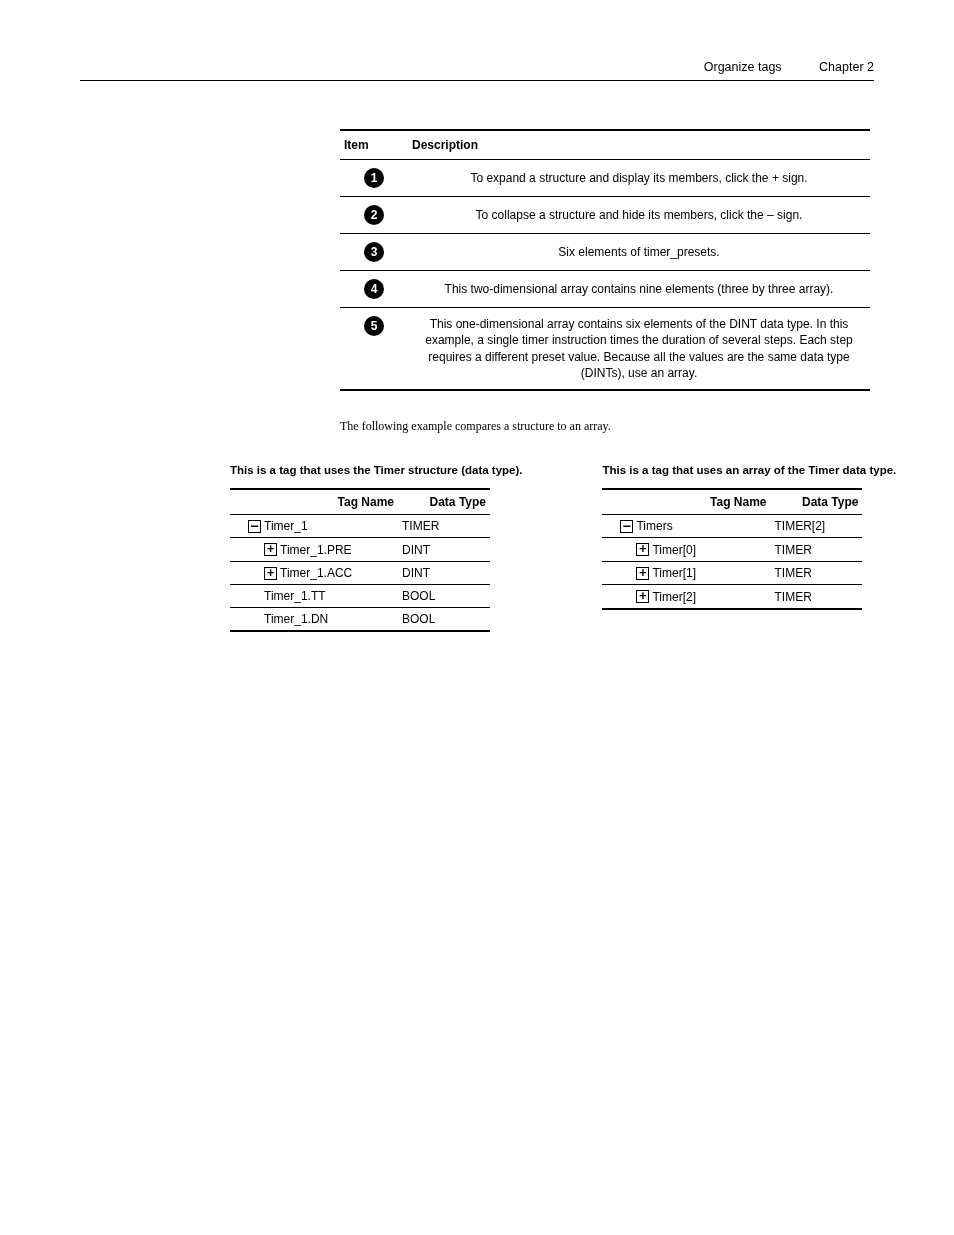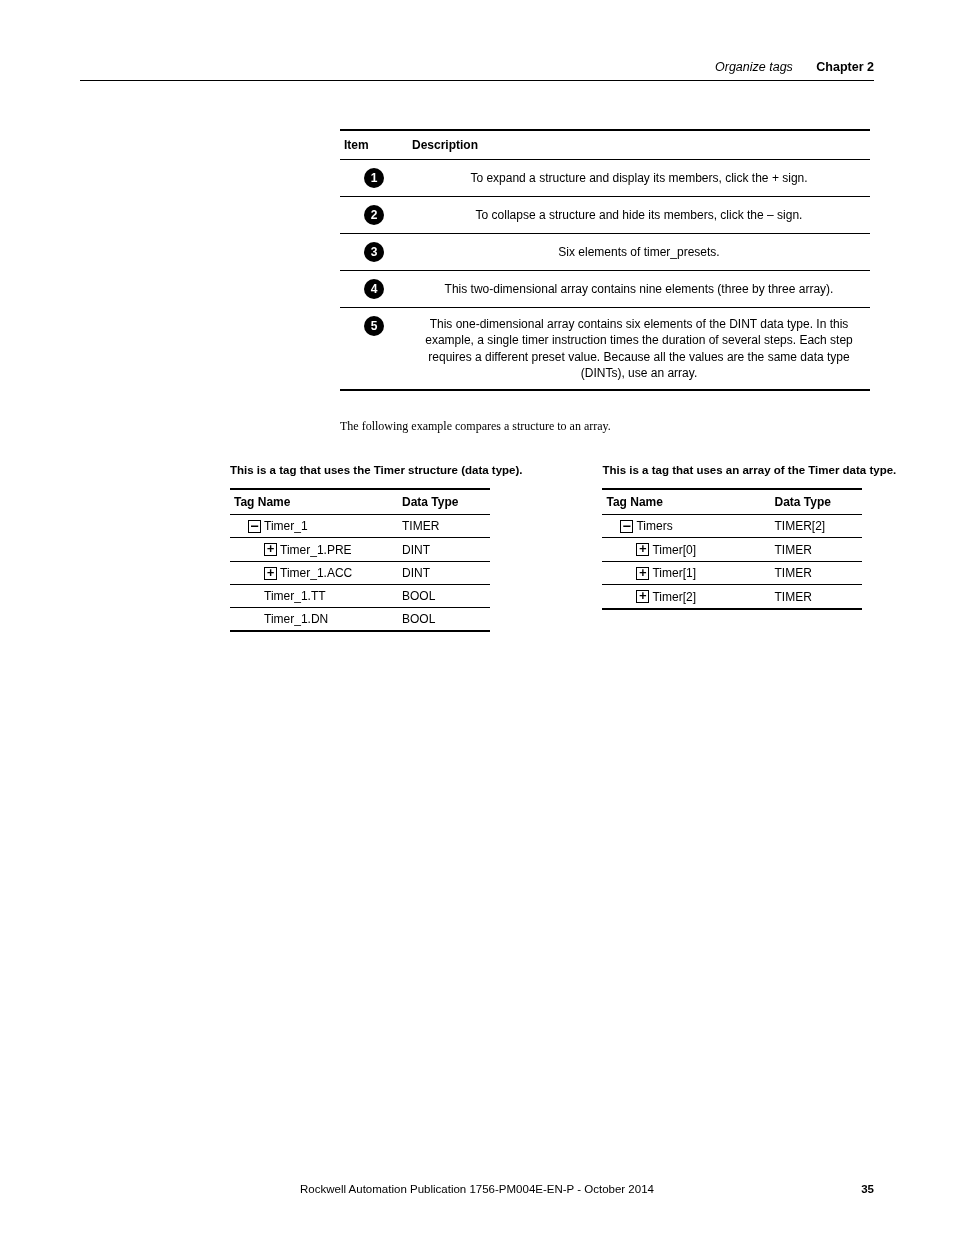--- a/index.html
+++ b/index.html
@@ -16,22 +16,22 @@
     box-sizing: border-box;
     padding: 60px 80px 40px 80px;
   }
   .header {
     text-align: right;
     font-size: 12.5px;
     border-bottom: 1px solid #000;
     padding-bottom: 6px;
     margin-bottom: 48px;
   }
-  .header .section { font-weight: 400; font-style: italic; }
-  .header .chapter { font-weight: 700; margin-left: 20px; }
+  .header .section { font-weight: 400; }
+  .header .chapter { font-weight: 400; margin-left: 34px; }
 
   
   .item-table {
     width: 530px;
     margin-left: 260px;
     border-collapse: collapse;
     font-size: 12px;
     line-height: 1.35;
     table-layout: fixed;
   }
@@ -85,21 +85,21 @@
     font-weight: 700;
     margin-bottom: 12px;
   }
   .tag-table {
     border-collapse: collapse;
     font-size: 12px;
     width: 260px;
     table-layout: fixed;
   }
   .tag-table th {
-    text-align: left;
+    text-align: right;
     font-weight: 700;
     border-top: 2px solid #000;
     border-bottom: 1px solid #000;
     padding: 5px 4px;
   }
   .tag-table th.col-tag { width: 160px; }
   .tag-table td {
     border-bottom: 1px solid #000;
     padding: 4px 4px;
     vertical-align: middle;
@@ -269,19 +269,14 @@
                   <span>Timer[2]</span>
                 </span></td>
               <td>TIMER</td>
             </tr>
           </tbody>
       </table>
     </div>
 
   </div>
 
-  <div class="footer">
-    <span class="spacer"></span>
-    <span class="pub">Rockwell Automation Publication 1756-PM004E-EN-P - October 2014</span>
-    <span class="pageno">35</span>
-  </div>
 
 </div>
 
 </body></html>

